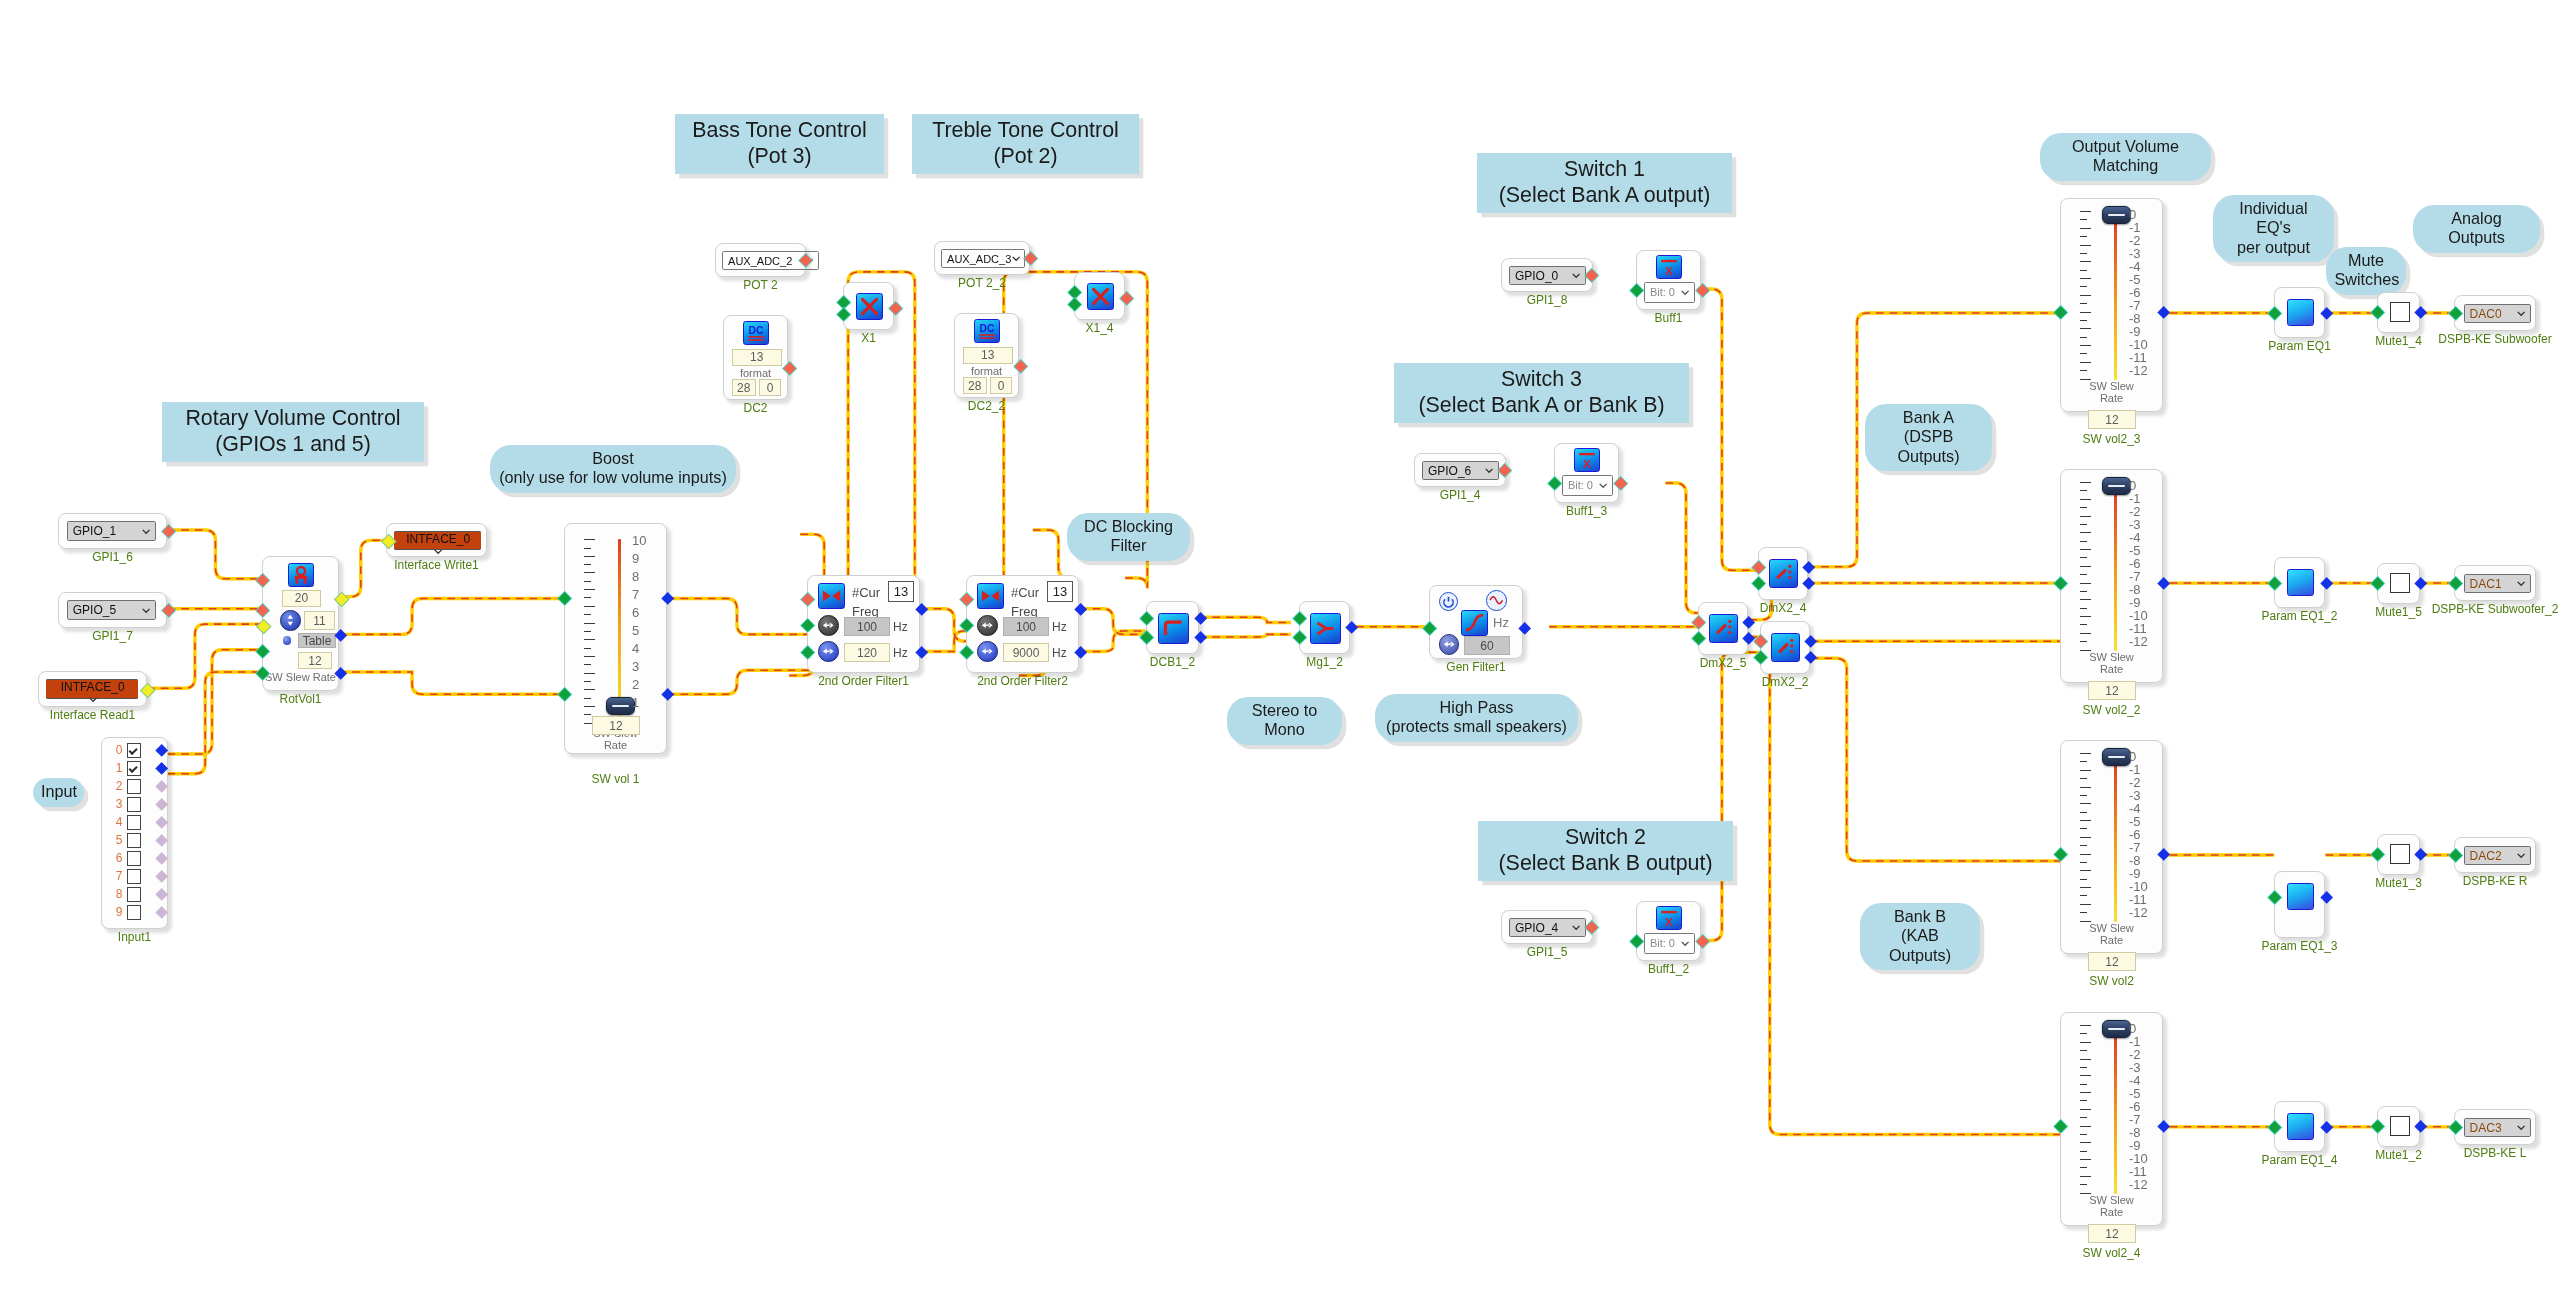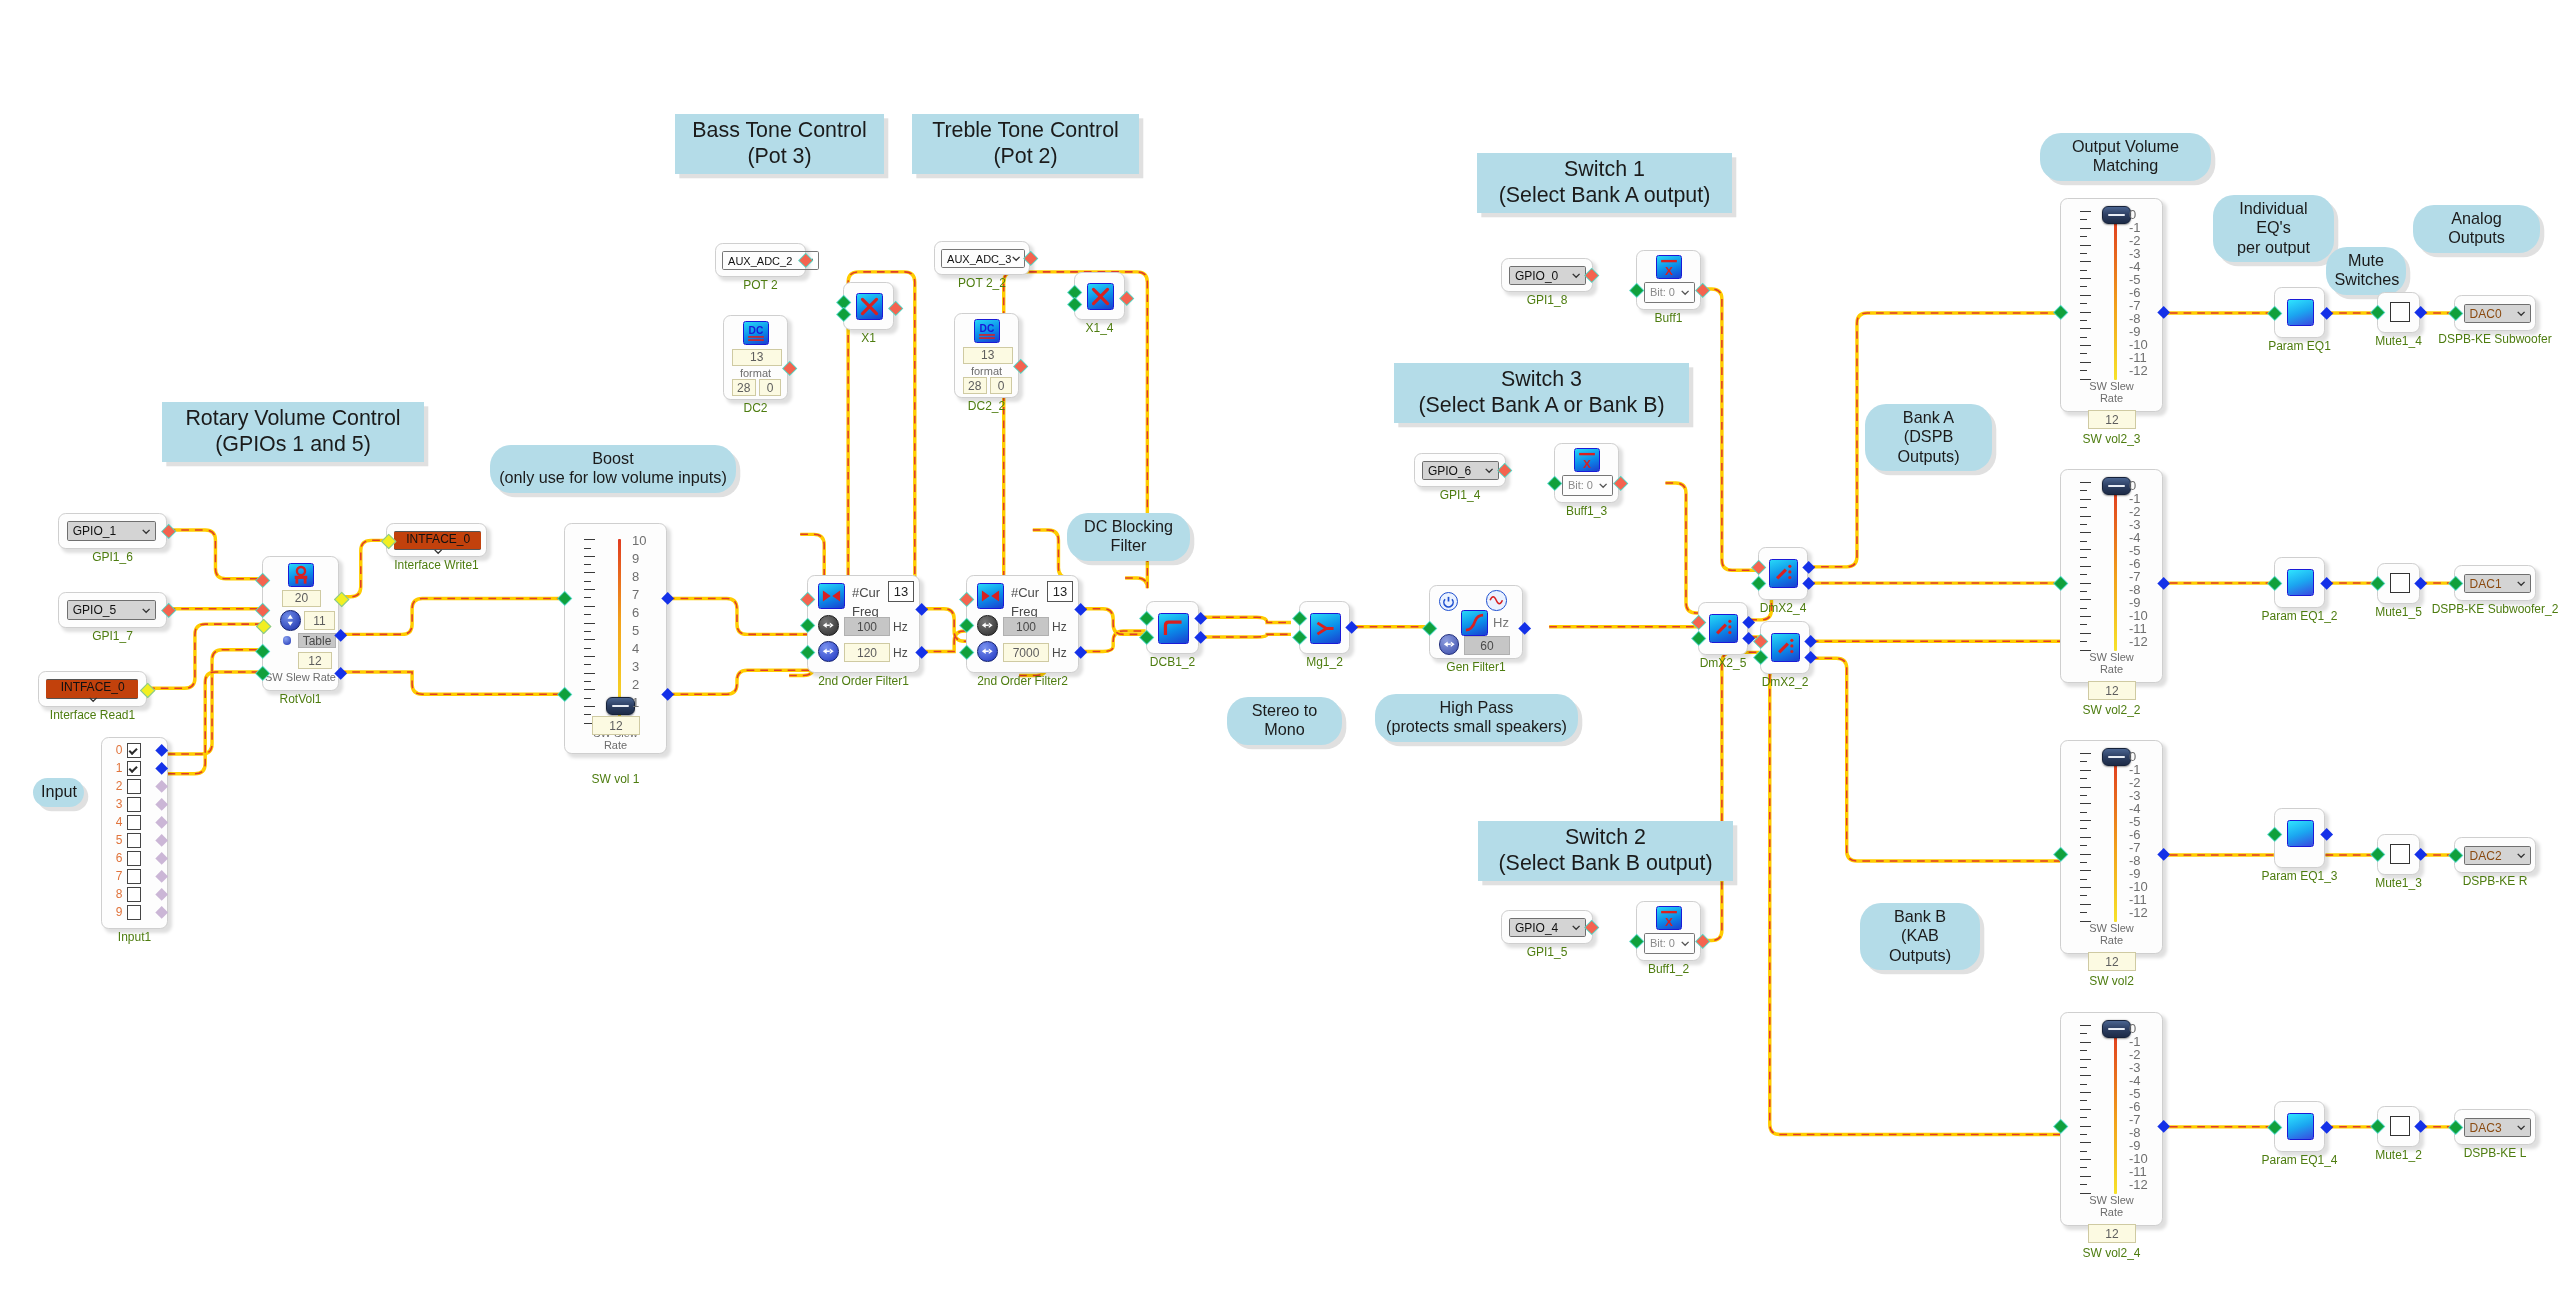--- a/index.html
+++ b/index.html
@@ -499,21 +499,21 @@
           <path d="M5 12 L10 8.5 V15.5 Z M19 12 L14 8.5 V15.5 Z M9 11 H15 V13 H9 Z" fill="#fff"></path>
         </svg>
     </div>
     <div class="gbox" style="left:36px;top:41px;width:46px;height:19px;">100</div>
     <div class="cap" style="left:85px;top:44px;font-size:12px;color:#4a4a4a;">Hz</div>
     <div class="circ" style="left:10.3px;top:65px;width:20.5px;height:20.5px;background:radial-gradient(circle at 35% 30%,#7b93f0,#1c33c0);border:0.9px solid #12206e;">
       <svg viewBox="0 0 24 24" width="100%" height="100%">
           <path d="M5 12 L10 8.5 V15.5 Z M19 12 L14 8.5 V15.5 Z M9 11 H15 V13 H9 Z" fill="#fff"></path>
         </svg>
     </div>
-    <div class="vbox" style="left:36px;top:67px;width:46px;height:19px;">7000</div>
+    <div class="vbox" style="left:36px;top:67px;width:46px;height:19px;">9000</div>
     <div class="cap" style="left:85px;top:70px;font-size:12px;color:#4a4a4a;">Hz</div>
     <div class="pin red cy" style="left:-5.1px;top:19px;"></div>
     <div class="pin green cy" style="left:-5.1px;top:45px;"></div>
     <div class="pin green cy" style="left:-5.1px;top:72px;"></div>
     <div class="pin blue" style="left:109px;top:29px;"></div>
     <div class="pin blue" style="left:109px;top:72px;"></div>
     <div class="nlabel">2nd Order Filter2</div>
   </div>
 
   <div class="node" style="left:1146px;top:601px;width:53px;height:53px;">
@@ -884,21 +884,21 @@
           <div style="height: 13px;">-11</div>
           <div style="height: 13px;">-12</div>
         </div>
         <div class="cap" style="left:0;right:0;top:181px;white-space:pre-line;">SW Slew
 Rate</div>
         <span class="pin green cy" style="left:-5.1px;top:109px;"></span>
         <span class="pin blue" style="left:98px;top:109px;"></span>
         <div class="nlabel" style="margin-top:20.5px;">SW vol2</div>
       </div>
       <div class="vbox" style="left: 2088px; top: 952px; width: 48px; height: 19px;">12</div>
-      <div class="node" style="left: 2274px; top: 808px; width: 51px; height: 60px;">
+      <div class="node" style="left: 2274px; top: 871px; width: 51px; height: 67px;">
         <div class="tile sq" style="left:12px;top:11px;width:27px;height:27px;"></div>
         <span class="pin green cy" style="left:-5.1px;top:20.5px;"></span>
         <span class="pin blue" style="left:47px;top:20.5px;"></span>
         <div class="nlabel">Param EQ1_3</div>
       </div>
       <div class="node" style="left: 2377px; top: 834px; width: 43px; height: 41px;">
         <div style="position:absolute;left:12px;top:9.4px;width:19.7px;height:19.7px;border:1.7px solid #333;background:#fff;box-sizing:border-box;"></div>
         <span class="pin green cy" style="left:-5.1px;top:15.4px;"></span>
         <span class="pin blue" style="left:38px;top:15.4px;"></span>
         <div class="nlabel">Mute1_3</div>

